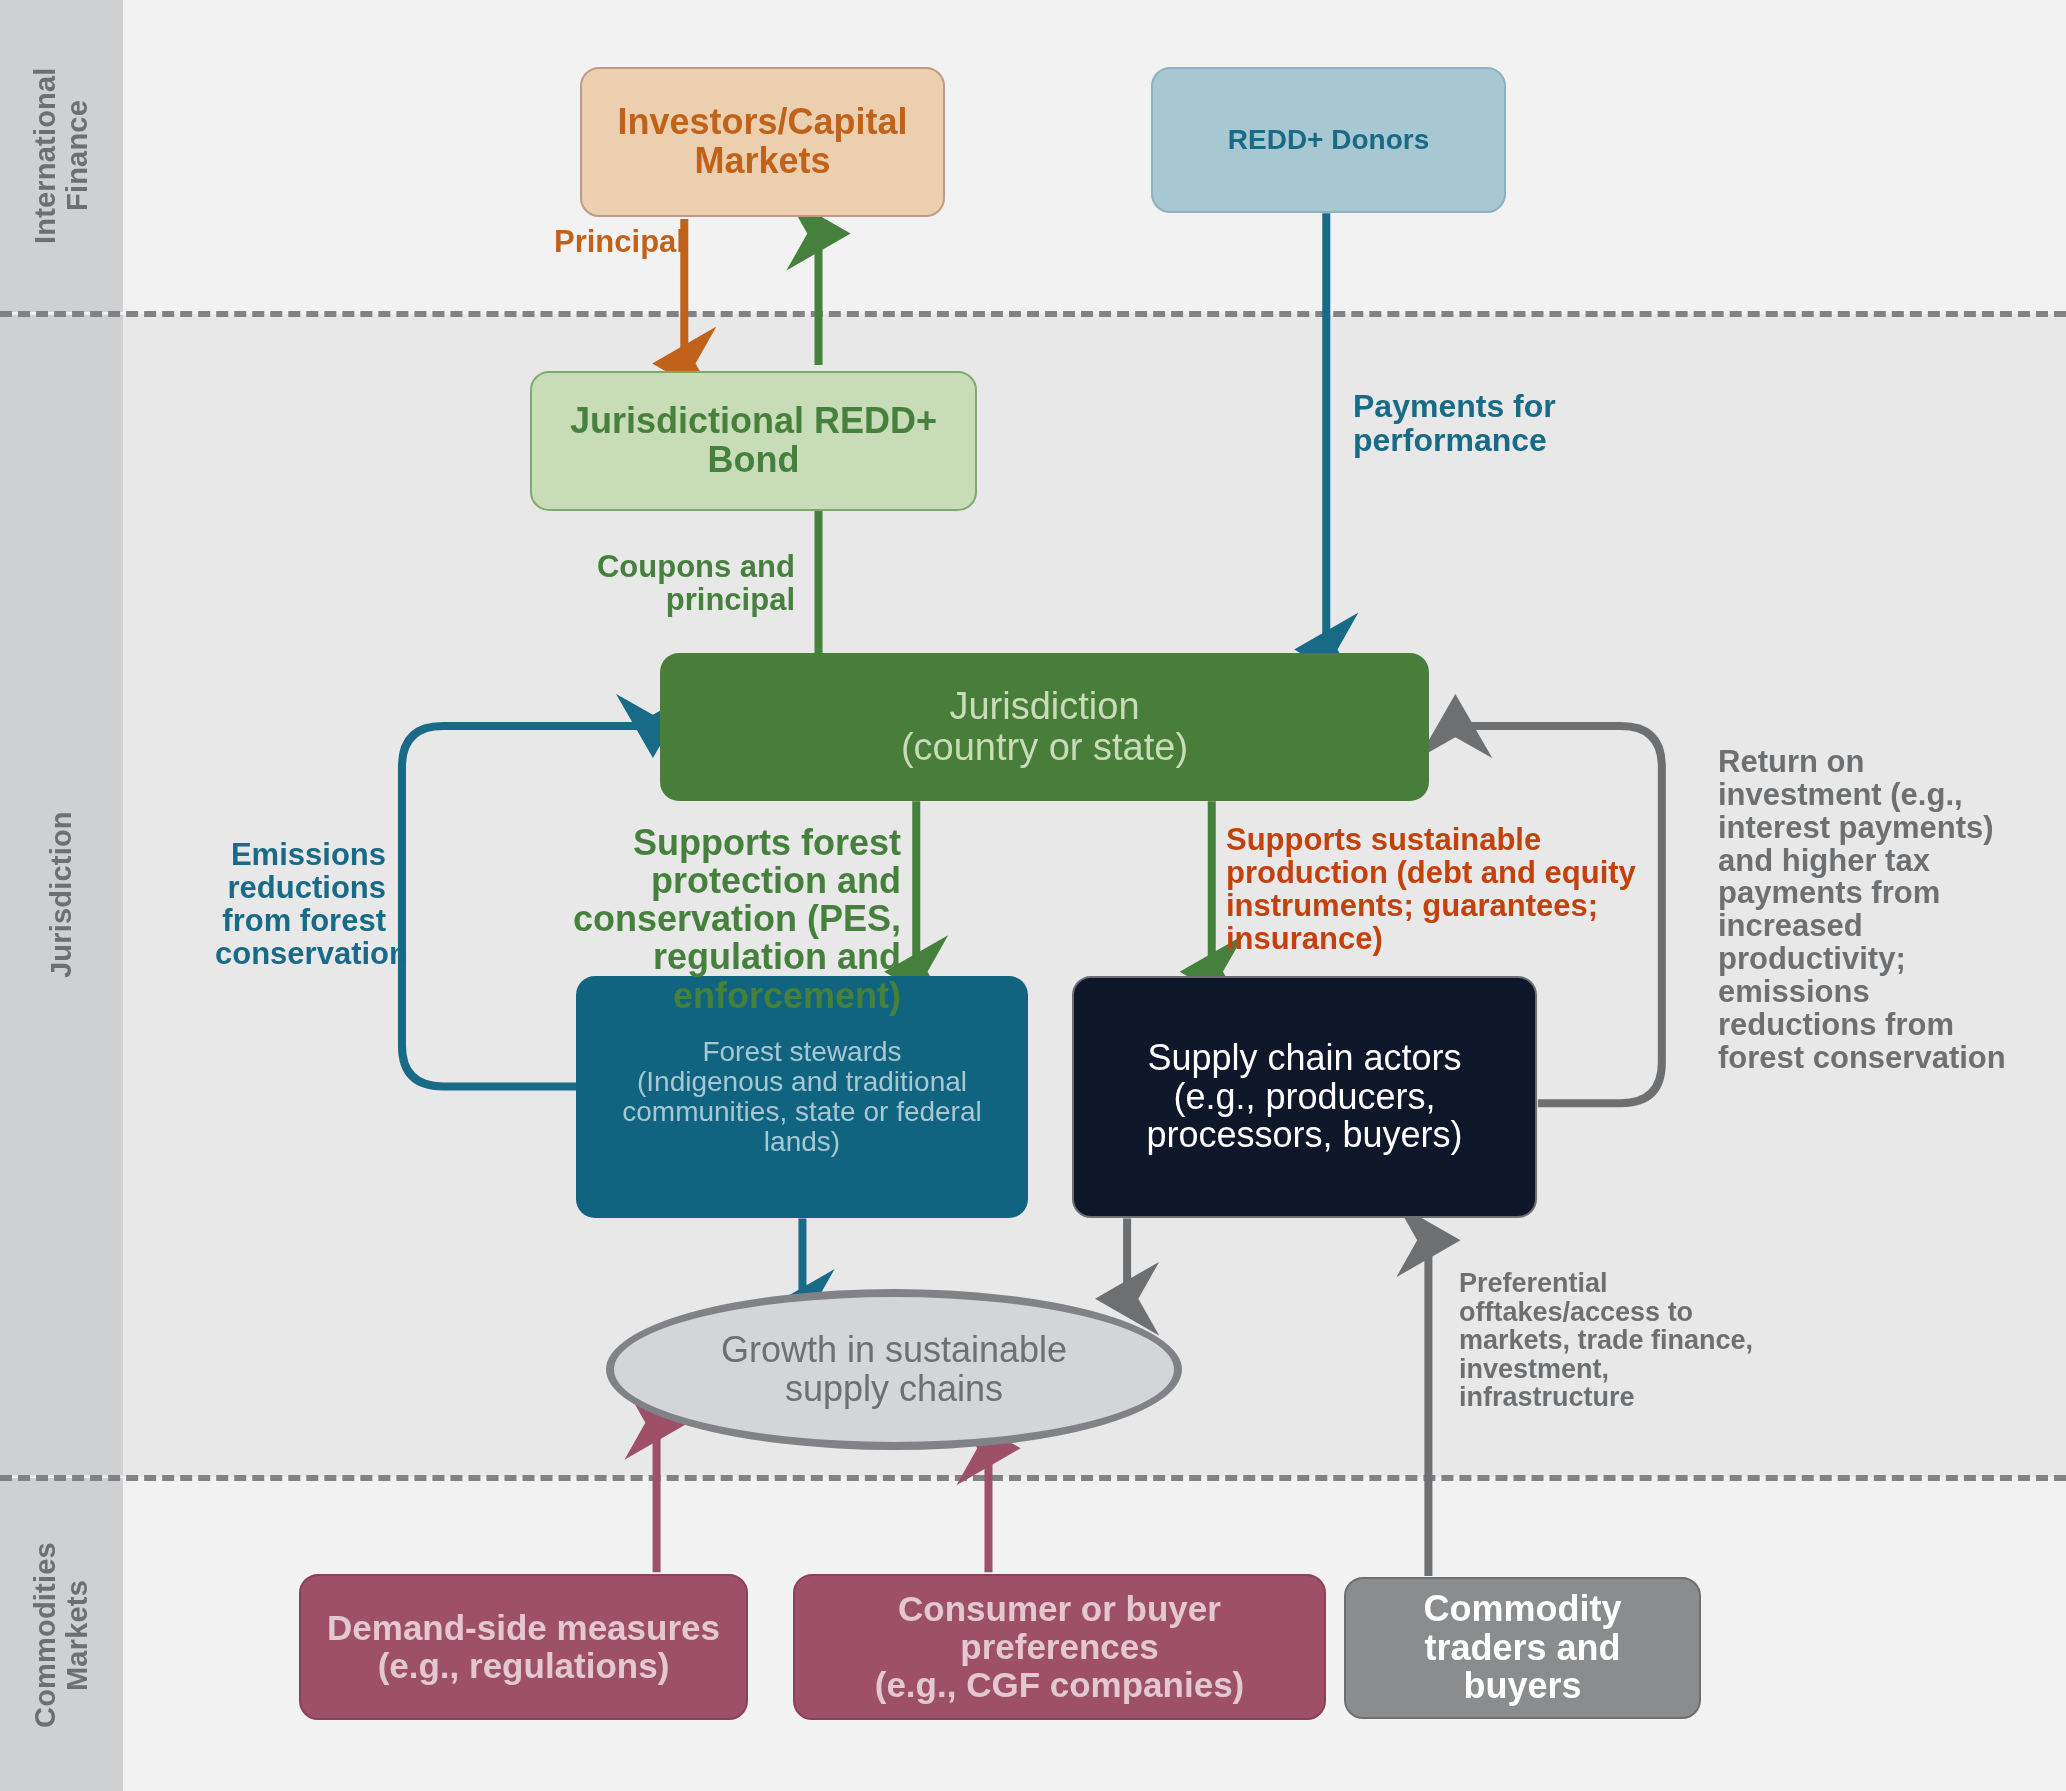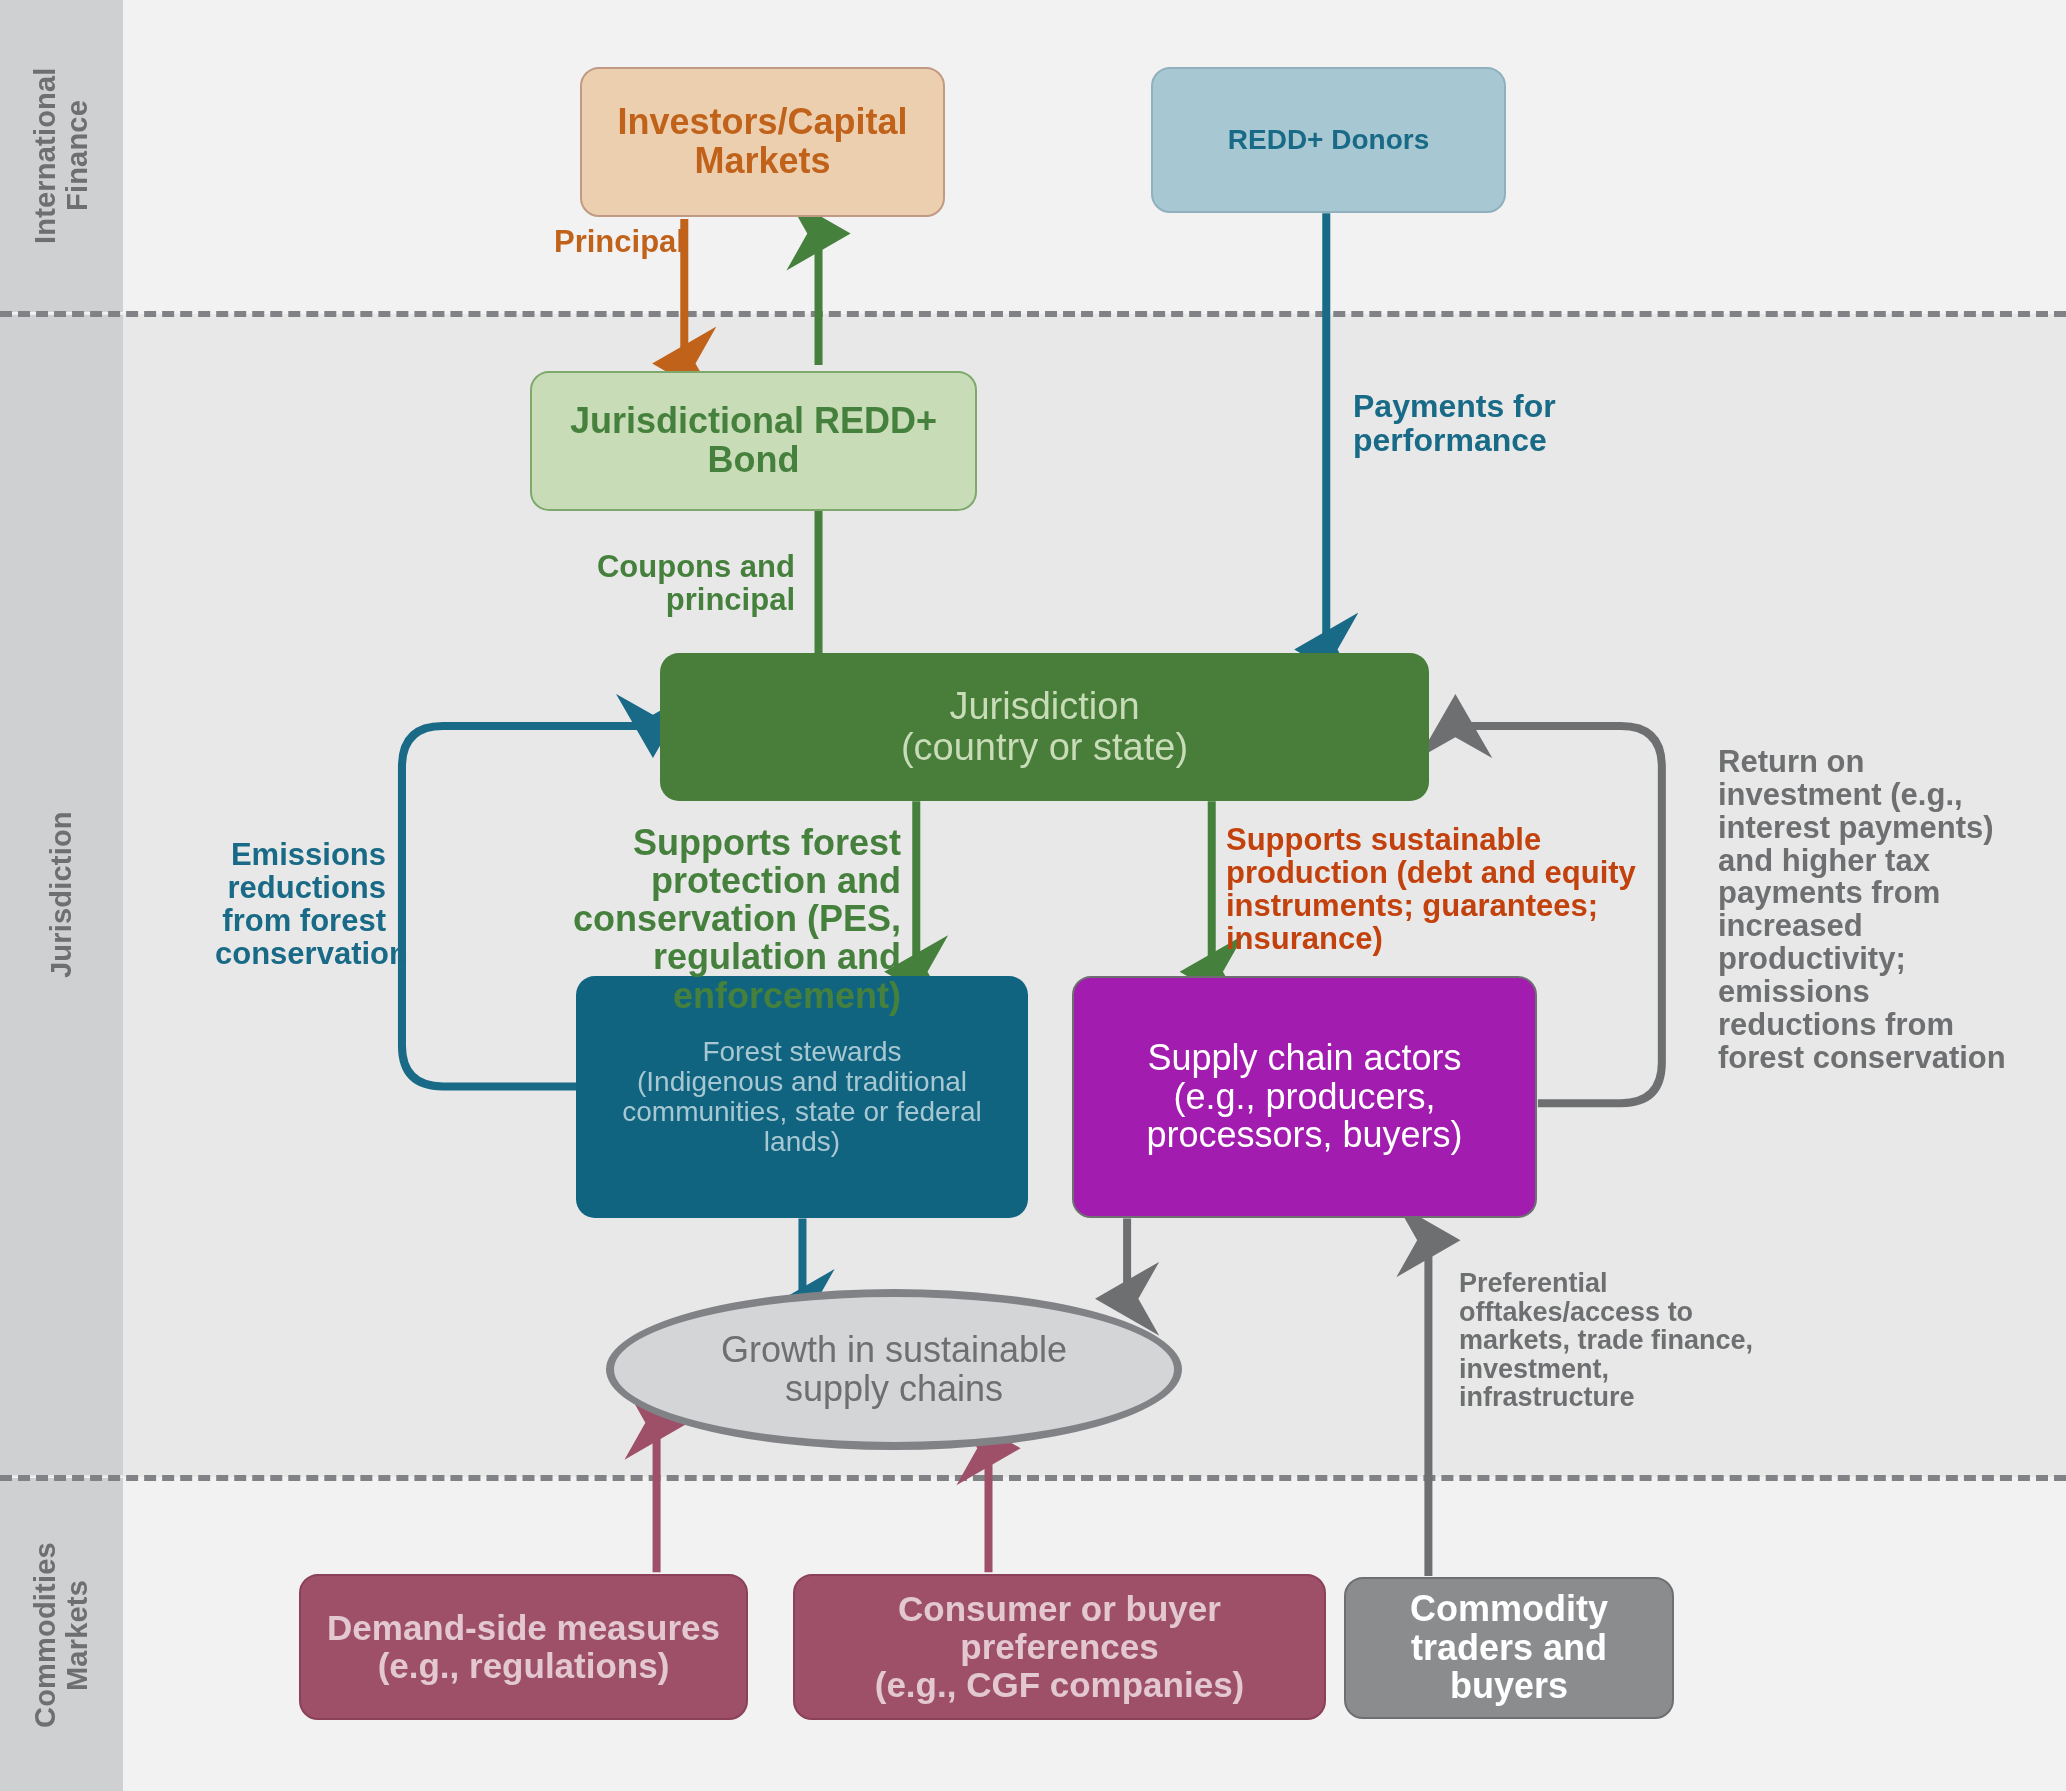--- a/index.html
+++ b/index.html
@@ -62,21 +62,21 @@
   }
   .n-jurisdiction{
     background:#487d3a;border:none;
     color:#c9dcb8;font-size:38px;font-weight:normal;
   }
   .n-stewards{
     background:#10647f;border:none;
     color:#a7c7d2;font-size:28px;font-weight:normal;
   }
   .n-supply{
-    background:#a21caf;border:2.2px solid #6d6f71;
+    background:#0f172a;border:2.2px solid #6d6f71;
     color:#ffffff;font-size:36px;font-weight:normal;
   }
   .n-demand,.n-consumer{
     background:#9d5068;border:2.2px solid #8a4159;
     color:#e3c8d2;font-size:35px;font-weight:bold;margin-left:25px;
   }
   .n-traders{
     background:#8a8c8e;border:2.2px solid #6d6f71;
     color:#ffffff;font-size:36px;font-weight:bold;
   }
@@ -204,21 +204,21 @@
   <div class="node n-demand" style="left:274px;top:1574px;width:449px;height:146px;">
     <span style="white-space:pre-line;">Demand-side measures
 (e.g., regulations)</span>
   </div>
 
   <div class="node n-consumer" style="left:768px;top:1574px;width:533px;height:146px;">
     <span style="white-space:pre-line;">Consumer or buyer preferences
 (e.g., CGF companies)</span>
   </div>
 
-  <div class="node n-traders" style="left:1344px;top:1577px;width:330px;height:142px;">
+  <div class="node n-traders" style="left:1344px;top:1577px;width:357px;height:142px;">
     <span style="max-width:314px;">Commodity traders and buyers</span>
   </div>
 
   <div class="elabel el-principal" style="left:554px;top:226px;width:131px;">Principal</div>
 
   <div class="elabel el-coupons" style="left:576px;top:551px;width:219px;">Coupons and principal</div>
 
   <div class="elabel el-payments" style="left:1353px;top:390px;width:219px;">Payments for performance</div>
 
   <div class="elabel el-emis" style="left:215px;top:839px;width:171px;">Emissions reductions from forest conservation</div>

